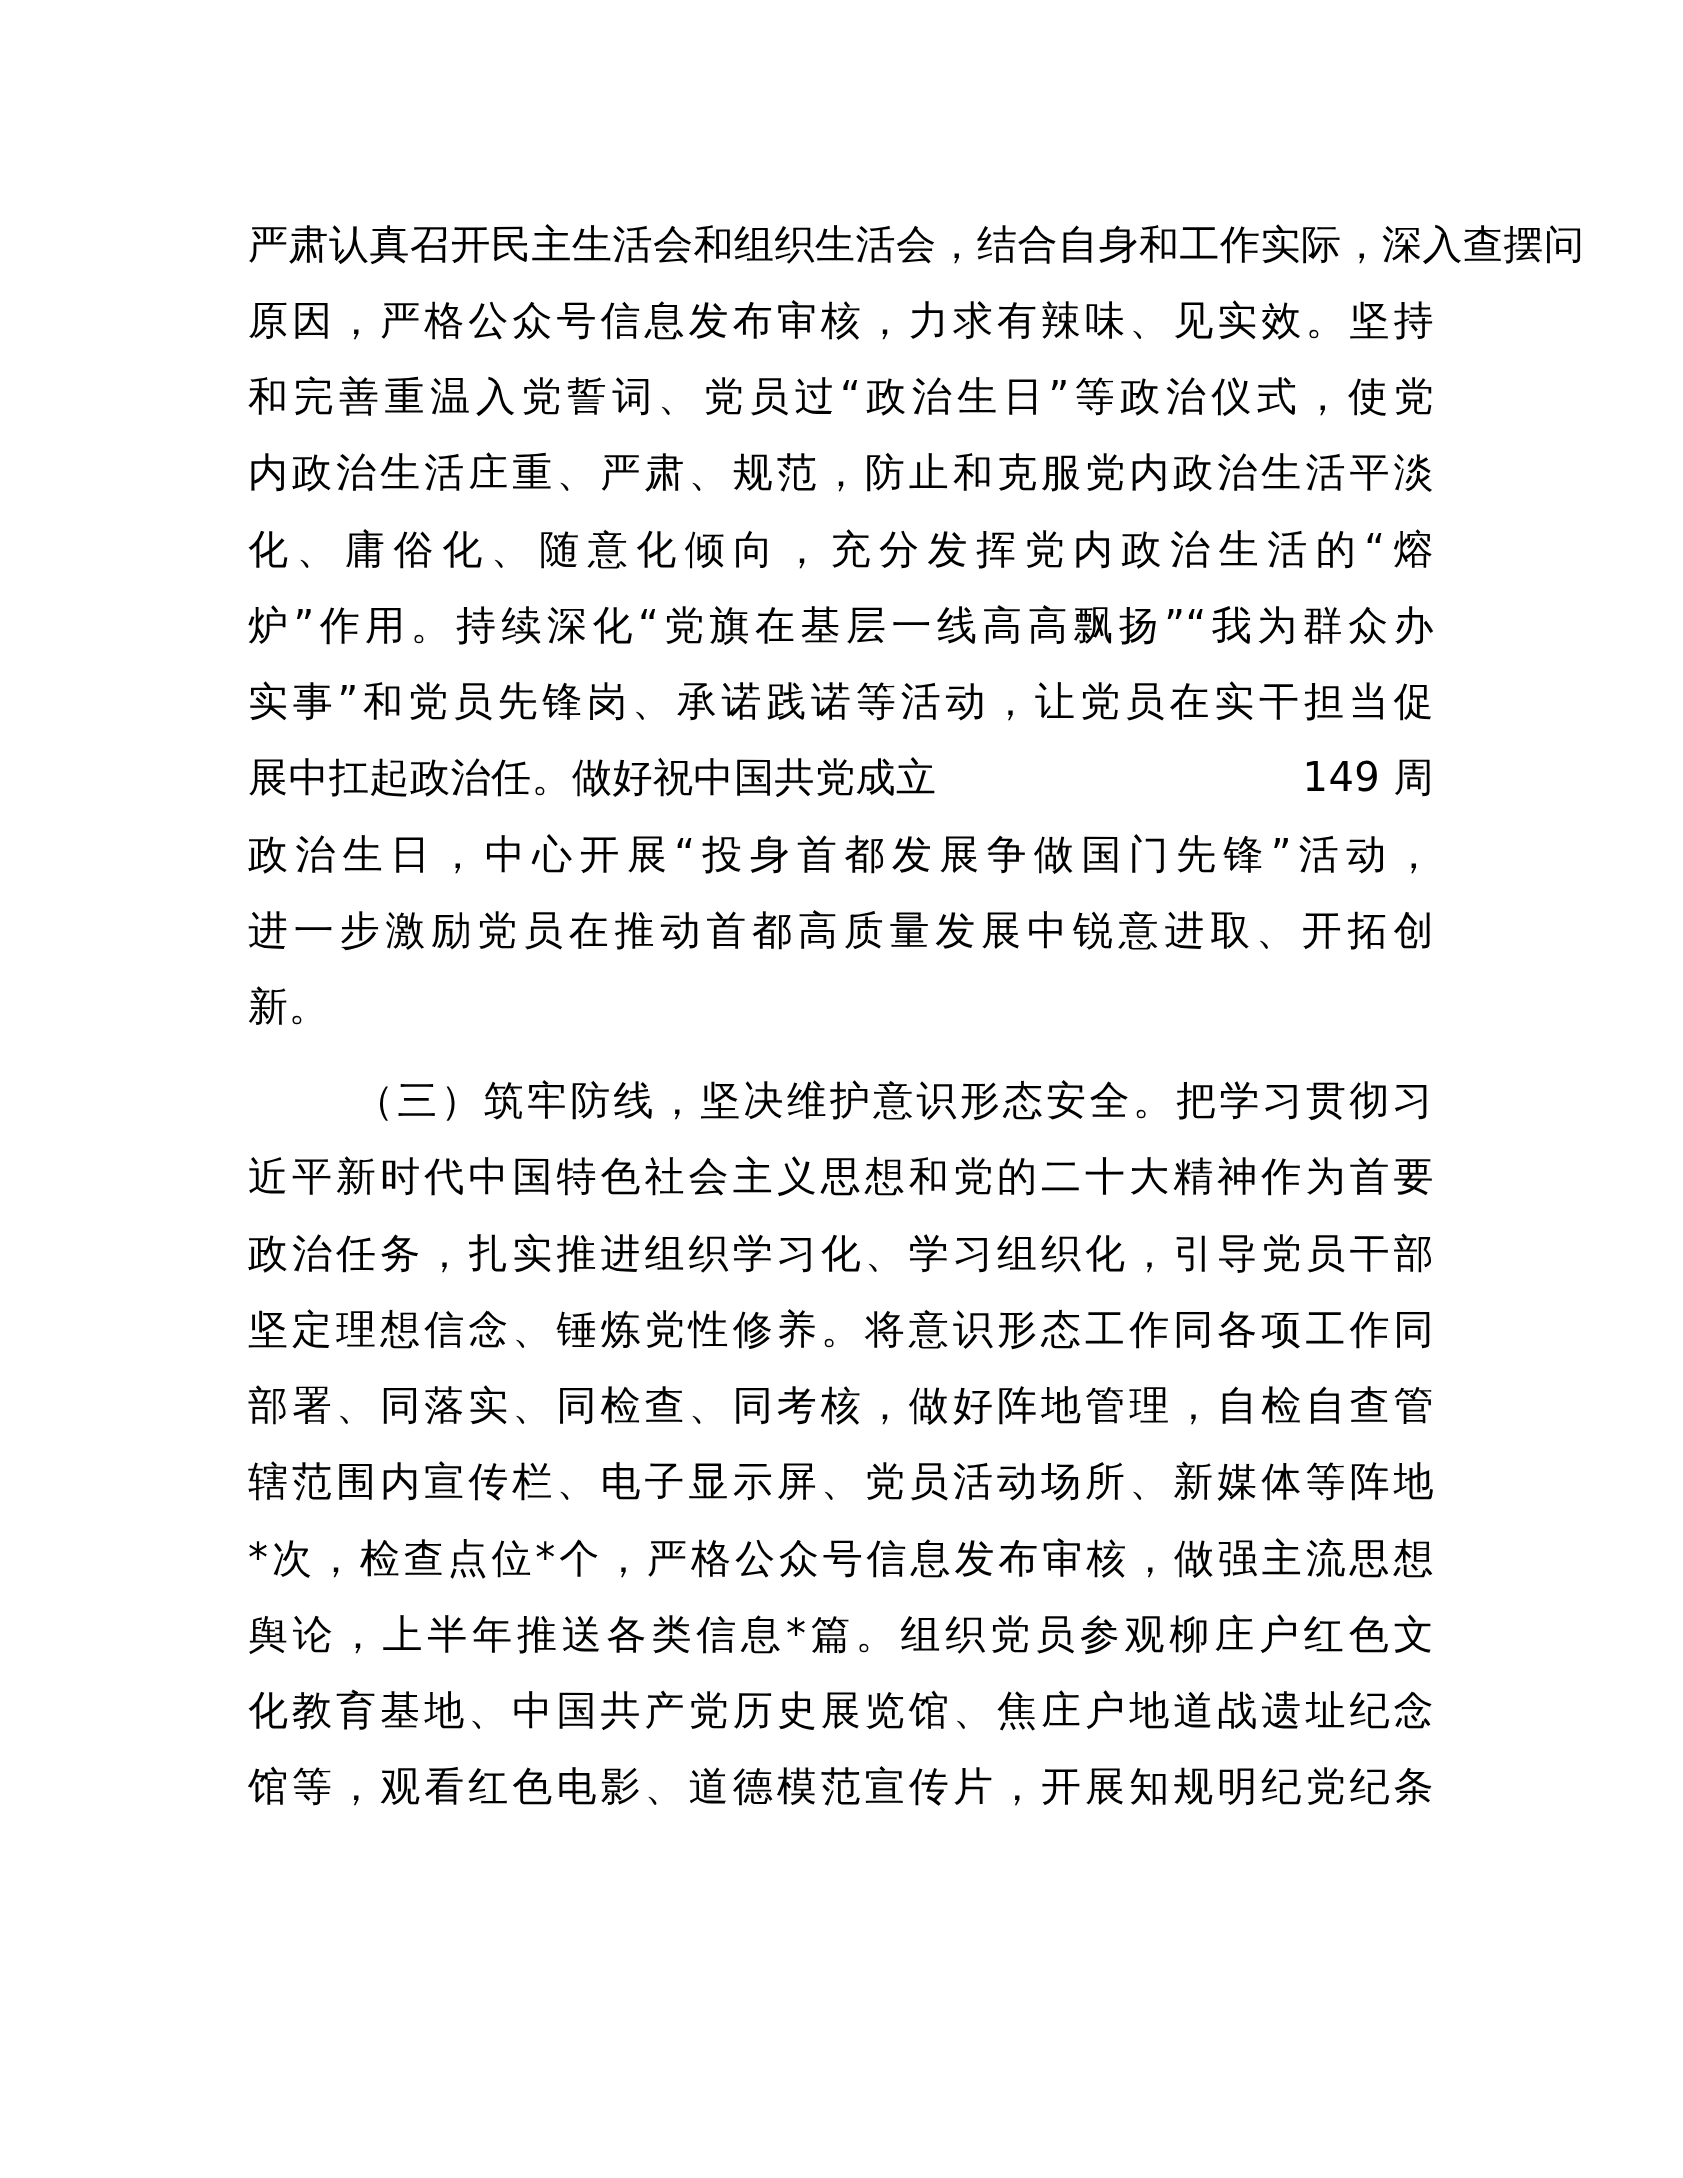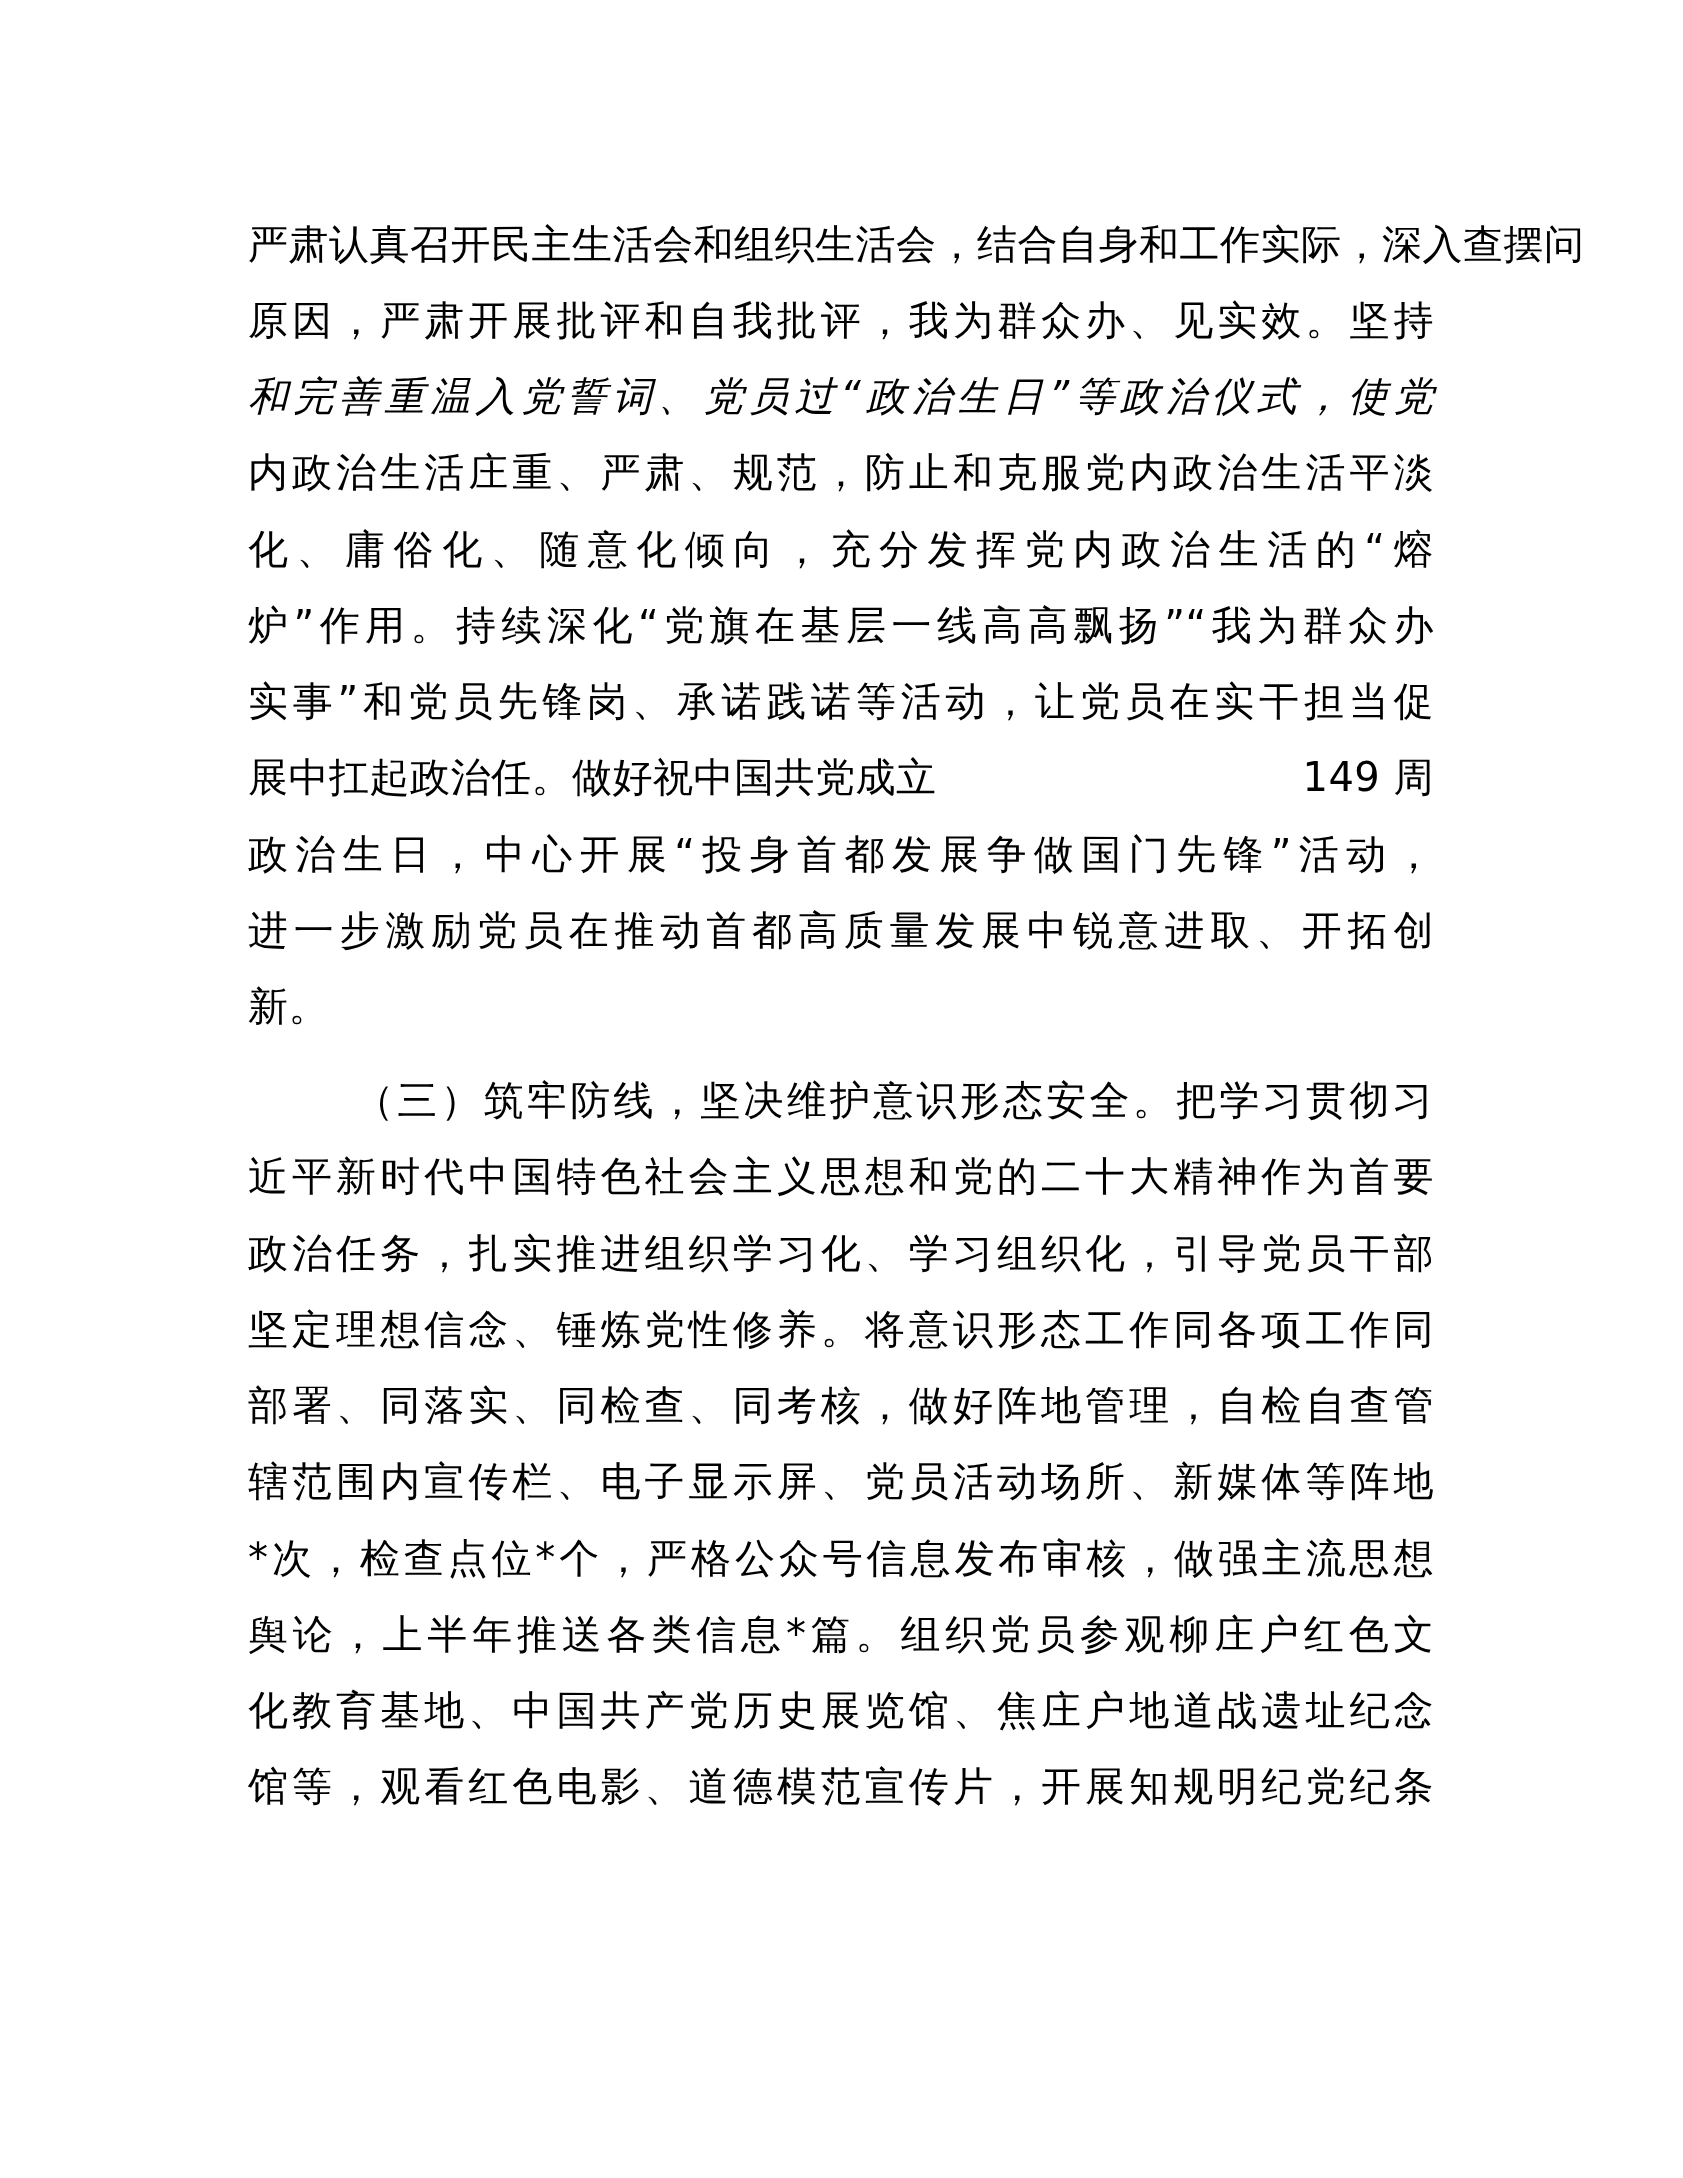--- a/index.html
+++ b/index.html
@@ -51,22 +51,22 @@
       width: 1186px;
     }
   </style>
 </head>
 <body>
 
 <div class="page">
 
   <div>
     <div class="line overflow" style="top:220px;">严肃认真召开民主生活会和组织生活会，结合自身和工作实际，深入查摆问</div>
-    <div class="line justify" style="top:296px;">原因，严肃开展批评和自我批评，我为群众办、见实效。坚持</div>
-    <div class="line justify" style="top:372px;font-style:italic;">和完善重温入党誓词、党员过“政治生日”等政治仪式，使党</div>
+    <div class="line justify" style="top:296px;">原因，严格公众号信息发布审核，力求有辣味、见实效。坚持</div>
+    <div class="line justify" style="top:372px;">和完善重温入党誓词、党员过“政治生日”等政治仪式，使党</div>
     <div class="line justify" style="top:448px;">内政治生活庄重、严肃、规范，防止和克服党内政治生活平淡</div>
     <div class="line justify" style="top:525px;">化、庸俗化、随意化倾向，充分发挥党内政治生活的“熔</div>
     <div class="line justify" style="top:601px;">炉”作用。持续深化“党旗在基层一线高高飘扬”“我为群众办</div>
     <div class="line justify" style="top:677px;">实事”和党员先锋岗、承诺践诺等活动，让党员在实干担当促</div>
     <div class="line split" style="top:753px;">
       <span>展中扛起政治任。做好祝中国共党成立</span>
       <span>149 周</span>
     </div>
     <div class="line justify" style="top:830px;">政治生日，中心开展“投身首都发展争做国门先锋”活动，</div>
     <div class="line justify" style="top:906px;">进一步激励党员在推动首都高质量发展中锐意进取、开拓创</div>

